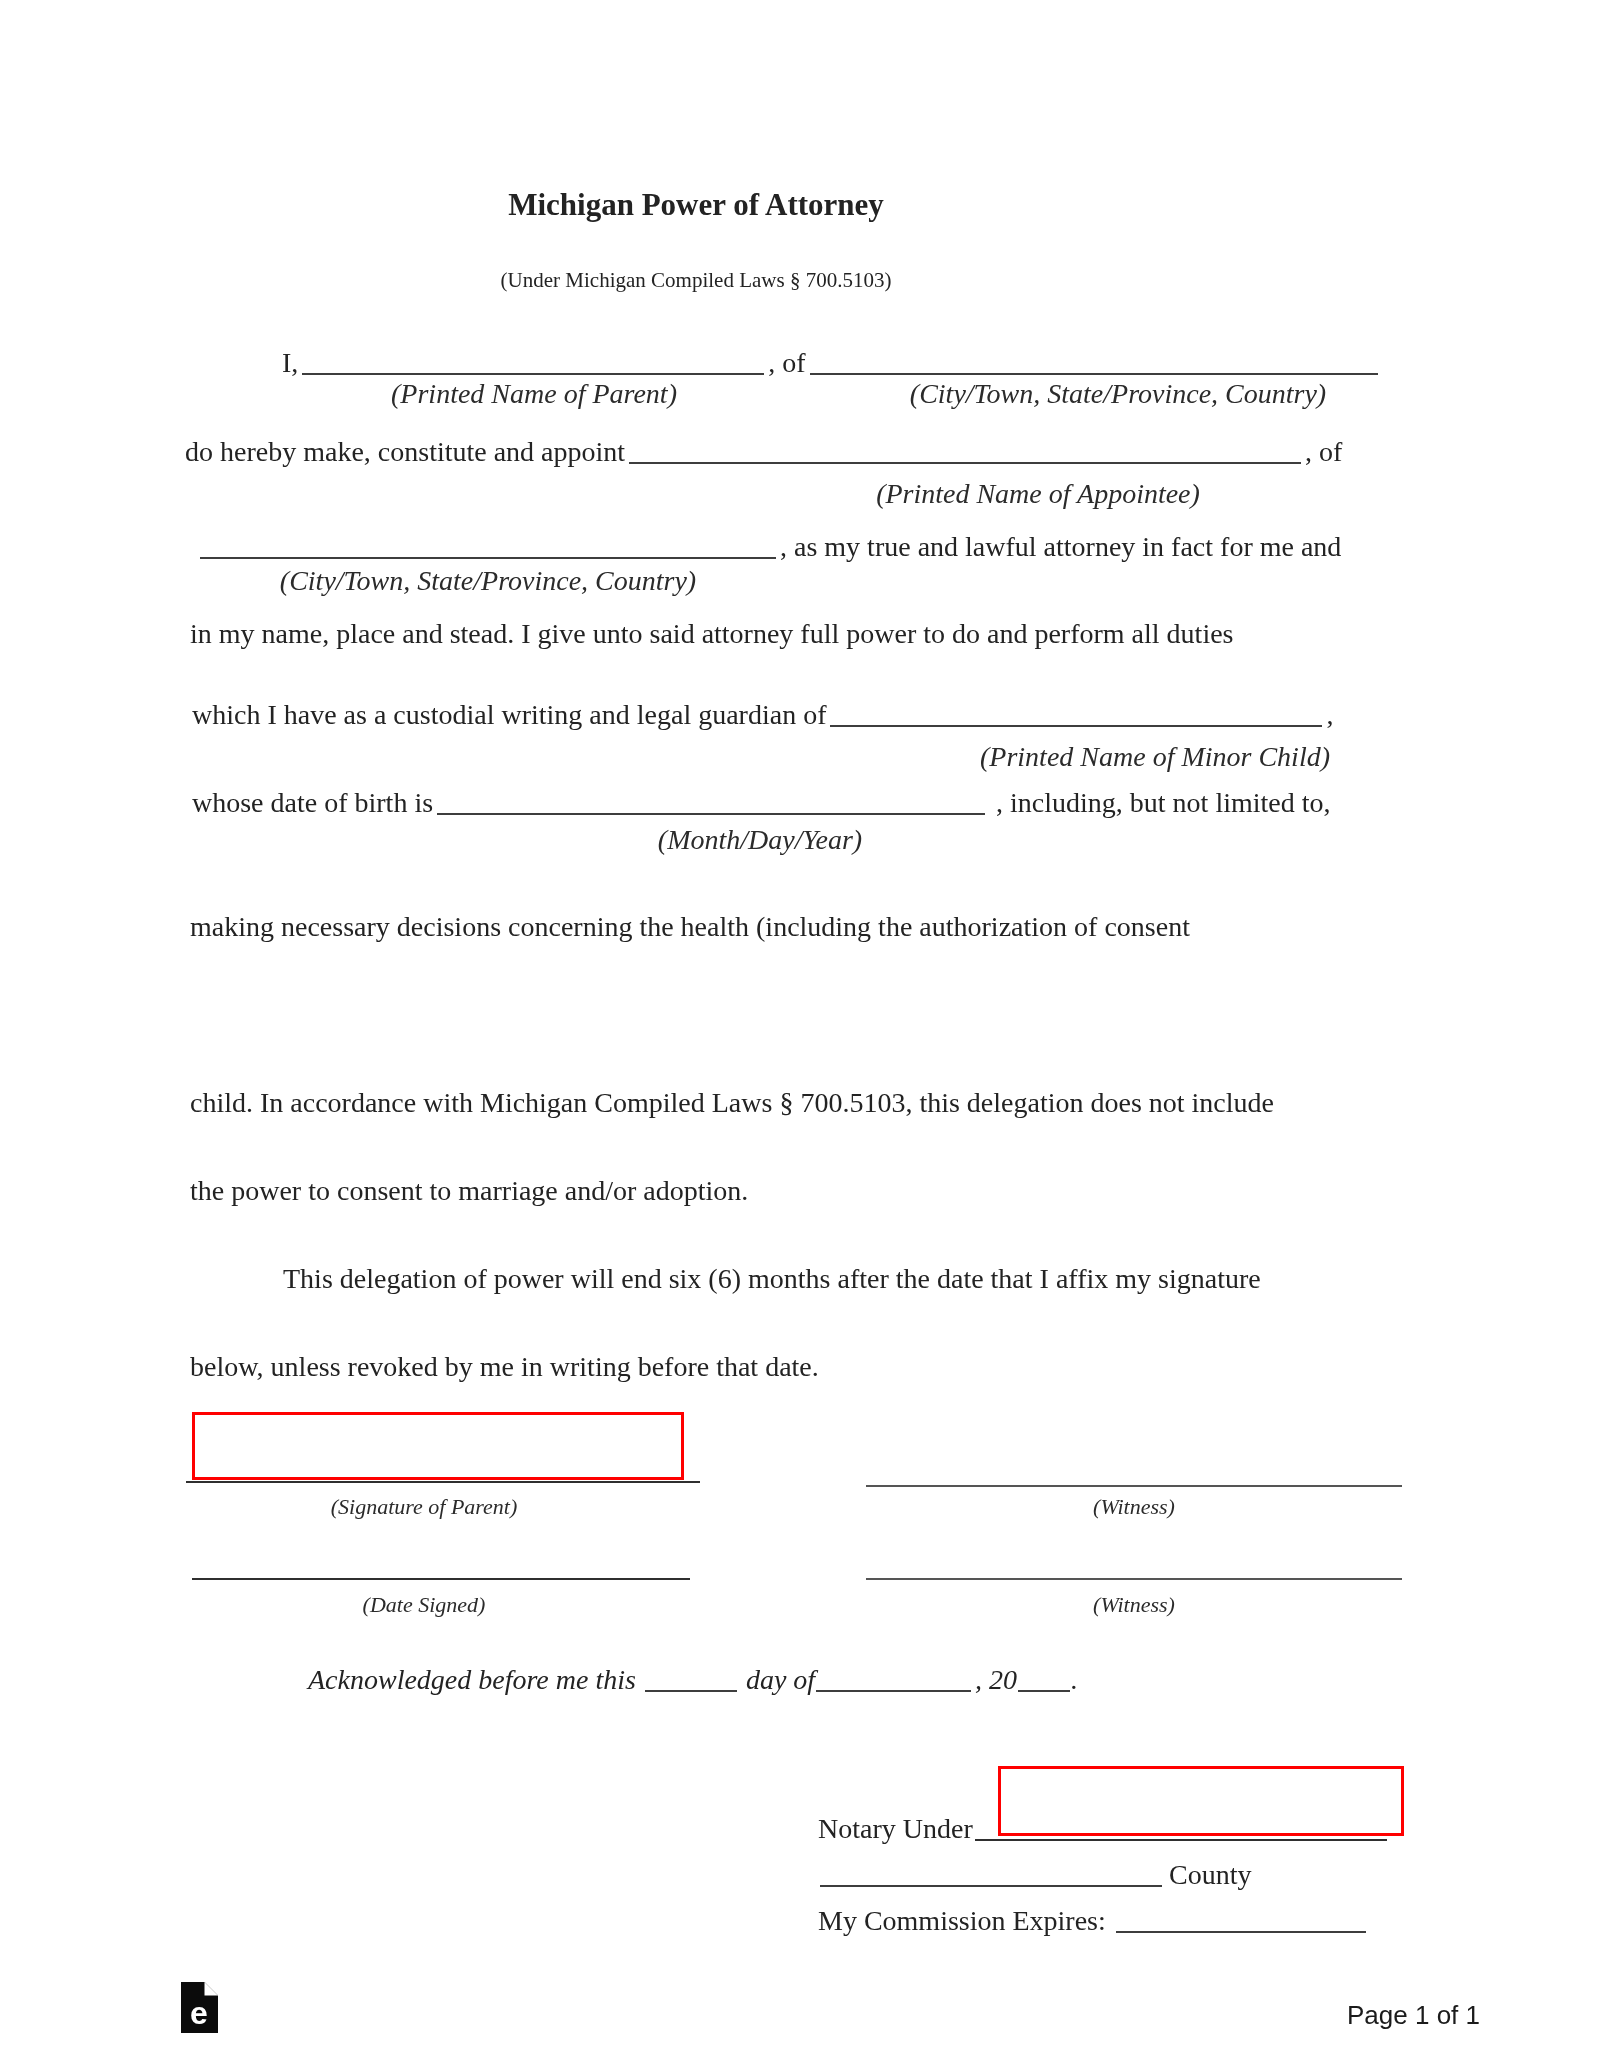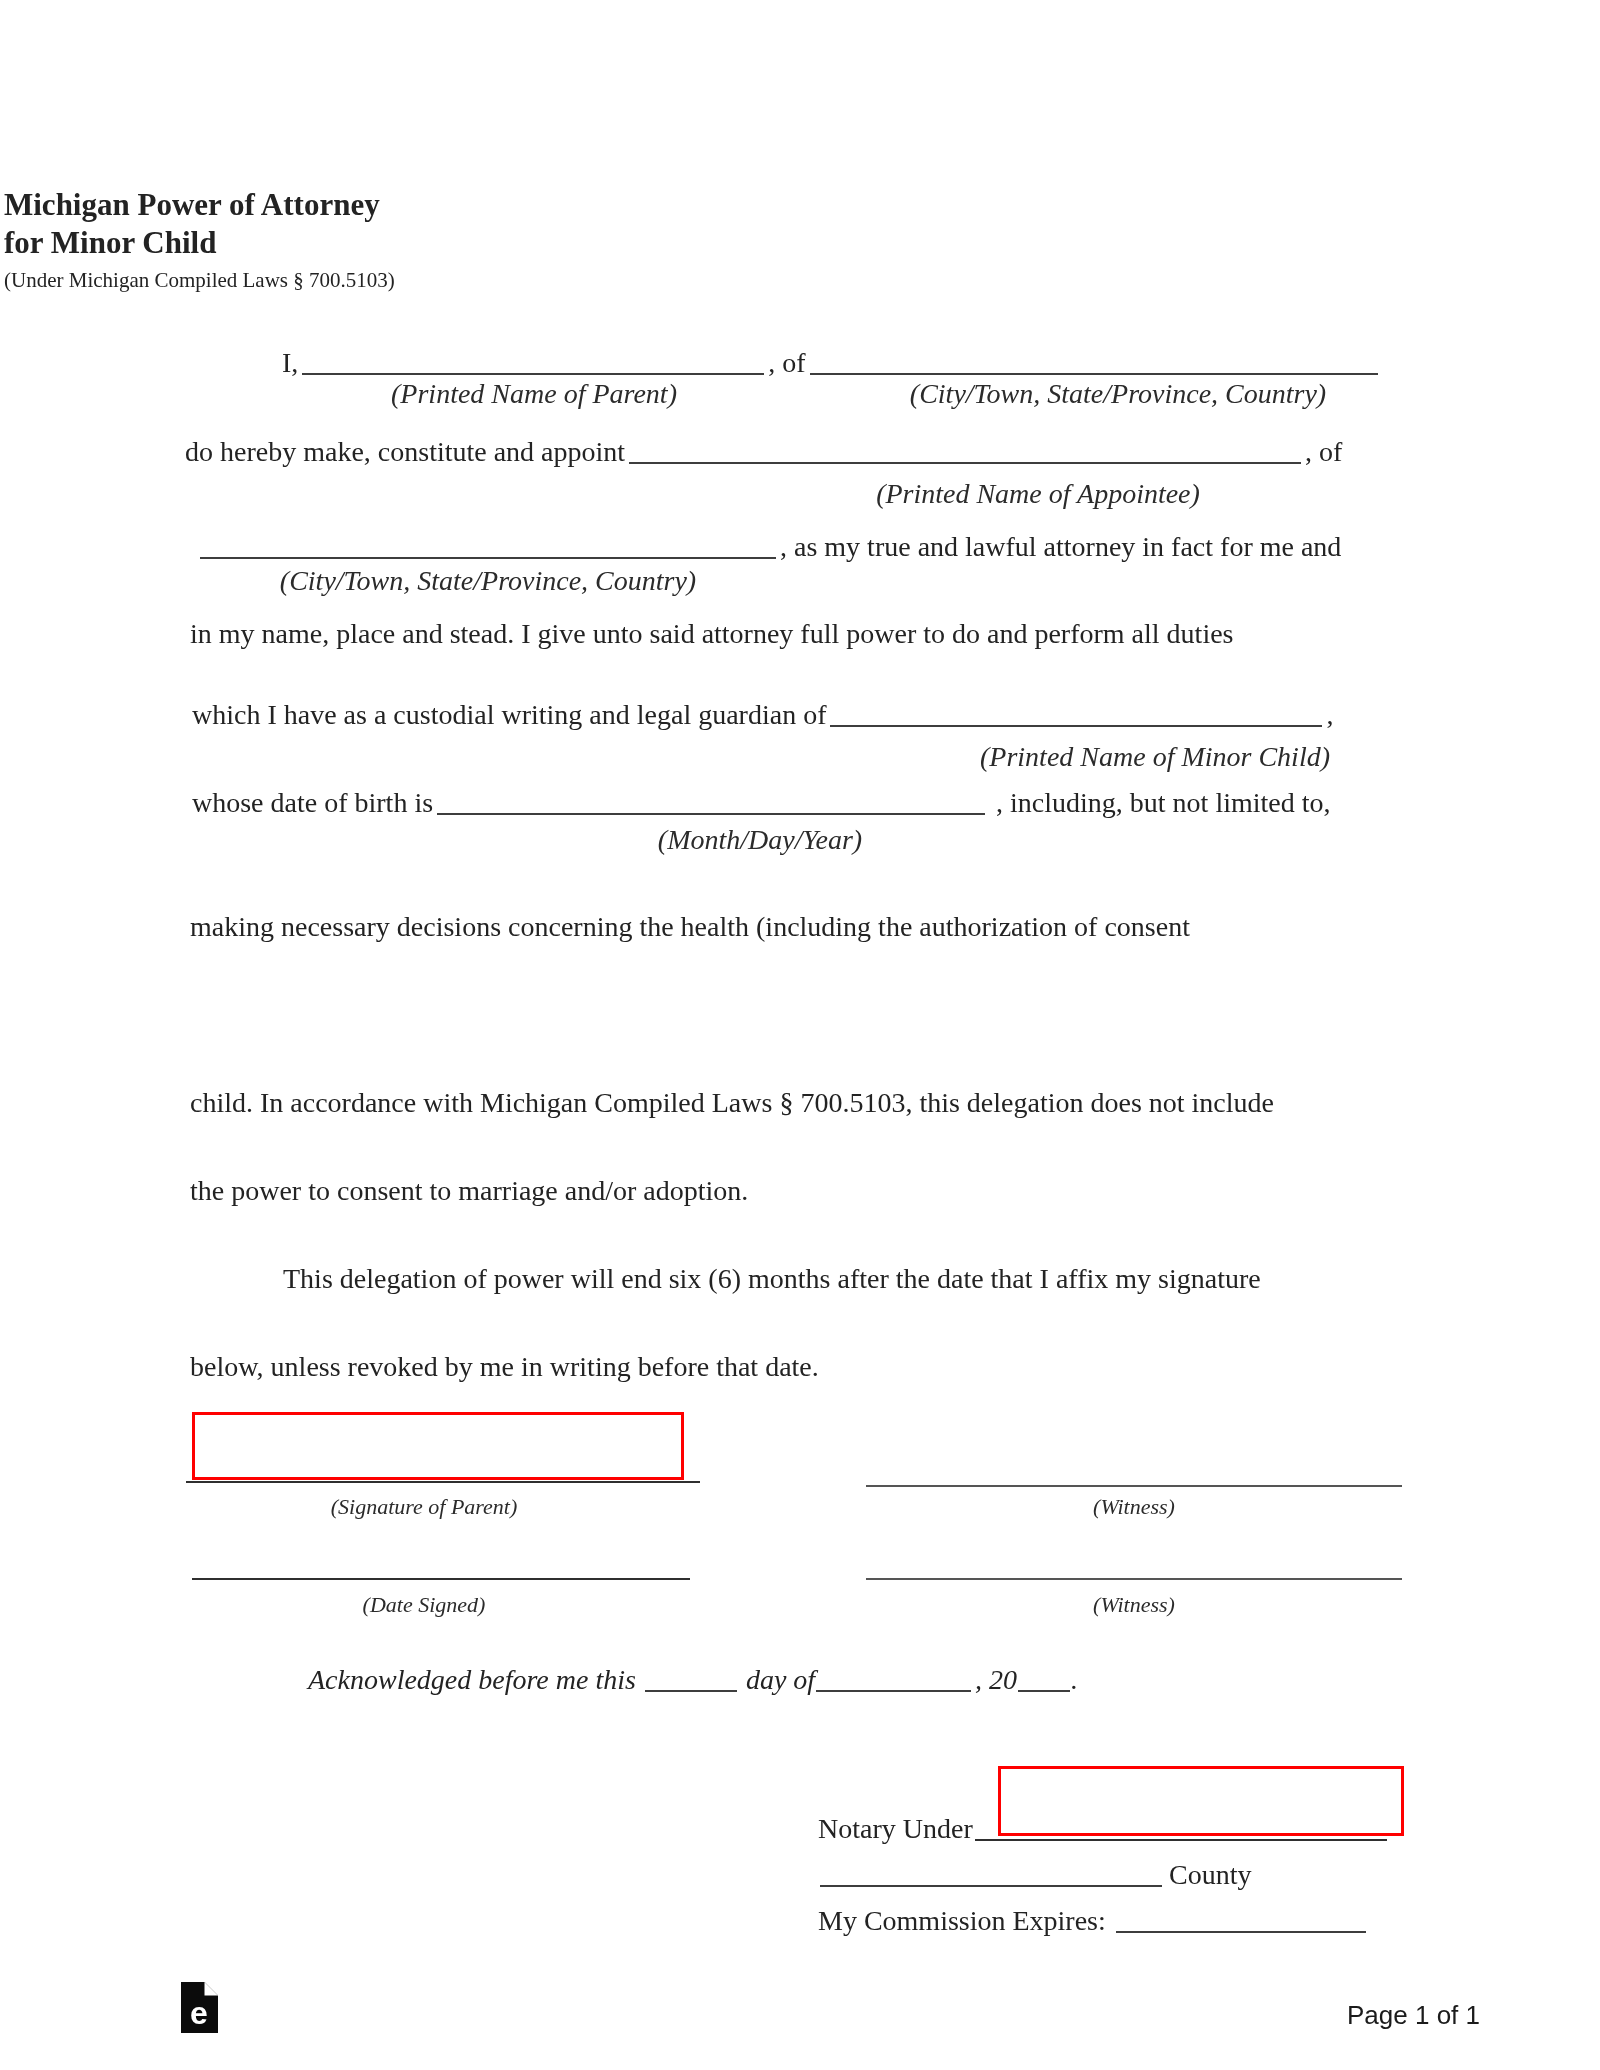--- a/index.html
+++ b/index.html
@@ -18,21 +18,21 @@
     color:var(--text);
     overflow:hidden;
   }
   .row{
     position:absolute;
     font-size:28px;
     line-height:34px;
     white-space:nowrap;
     color:var(--text);
   }
-  .center{left:4px;width:1360px;text-align:left;}
+  .center{left:16px;width:1360px;text-align:center;}
   .bold{font-weight:bold;}
   .title{font-size:31px;}
   .ital{font-style:italic;}
   .lab{
     position:absolute;
     transform:translateX(-50%);
     font-size:28px;
     font-style:italic;
     white-space:nowrap;
     color:#2b2b2b;
@@ -64,21 +64,20 @@
     font-size:26px;
     color:#1b1b1b;
   }
 </style>
 </head>
 <body>
 
 <div class="page">
 
   <div class="row center bold title" style="top:188px">Michigan Power of Attorney</div>
-  <div class="row center bold title" style="top:226px">for Minor Child</div>
   <div class="row center" style="top:263px;font-size:21px">(Under Michigan Compiled Laws § 700.5103)</div>
 
   <div class="row" style="top:346px;left:282px">
     <span>I,</span><span class="bl" style="width:462px"></span><span>, of</span><span class="bl" style="width:568px"></span>
   </div>
   <div class="lab" style="top:378px;left:534px">(Printed Name of Parent)</div>
   <div class="lab" style="top:378px;left:1118px">(City/Town, State/Province, Country)</div>
 
   <div class="row" style="top:435px;left:185px">
     <span>do hereby make, constitute and appoint</span><span class="bl" style="width:672px"></span><span>, of</span>

